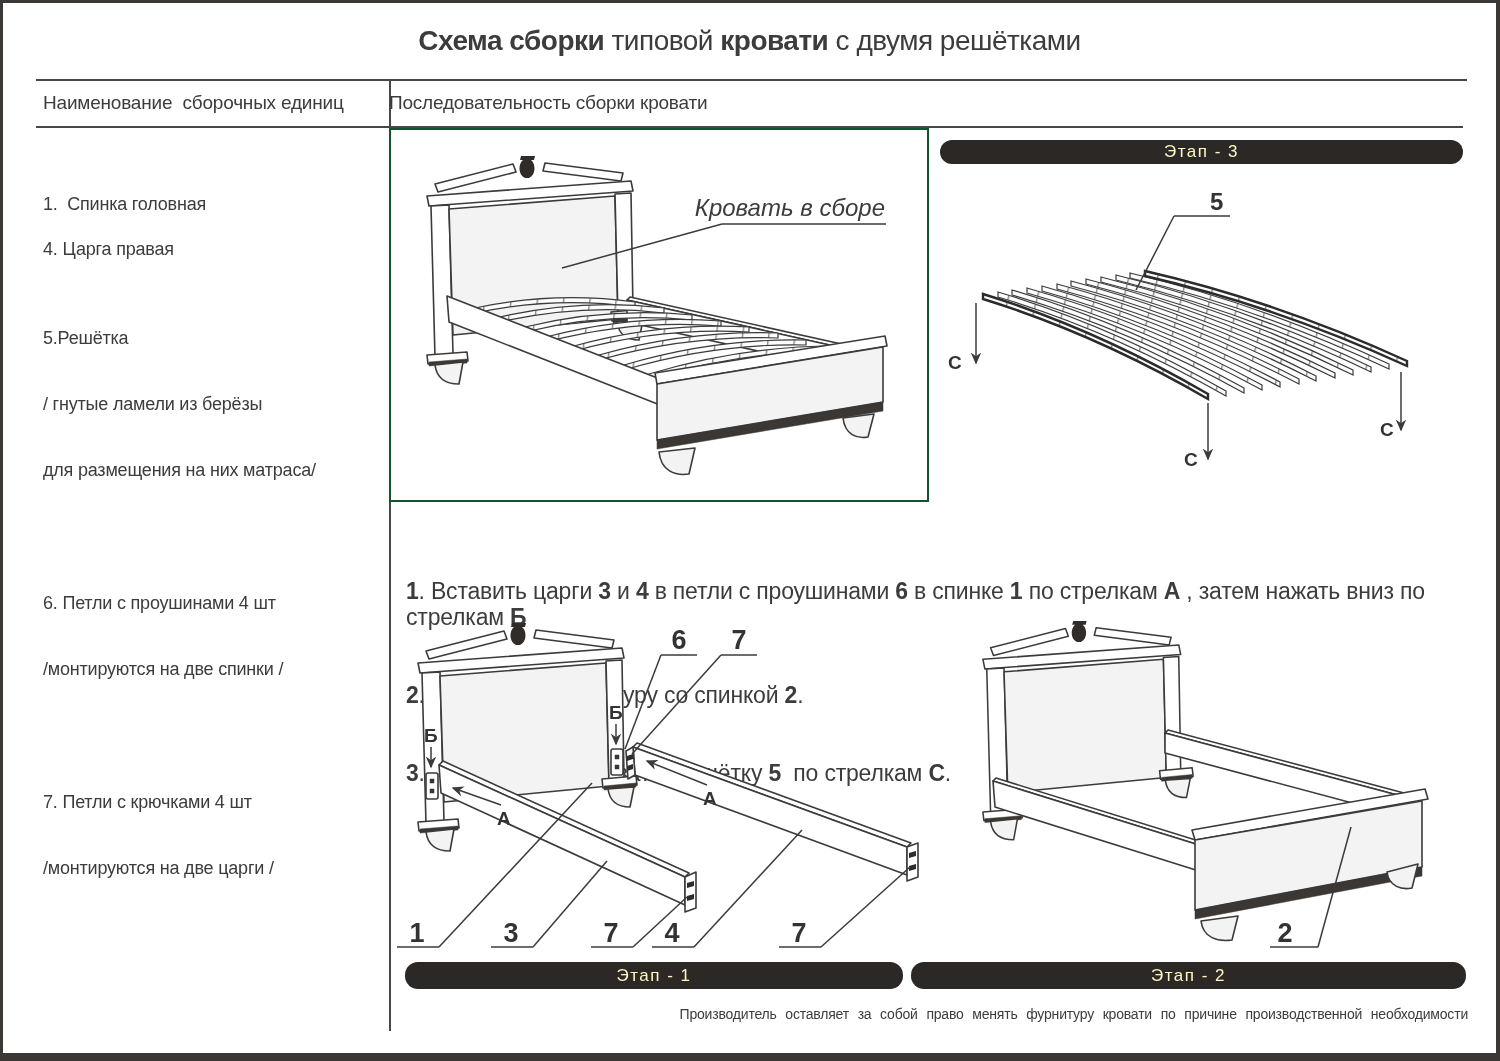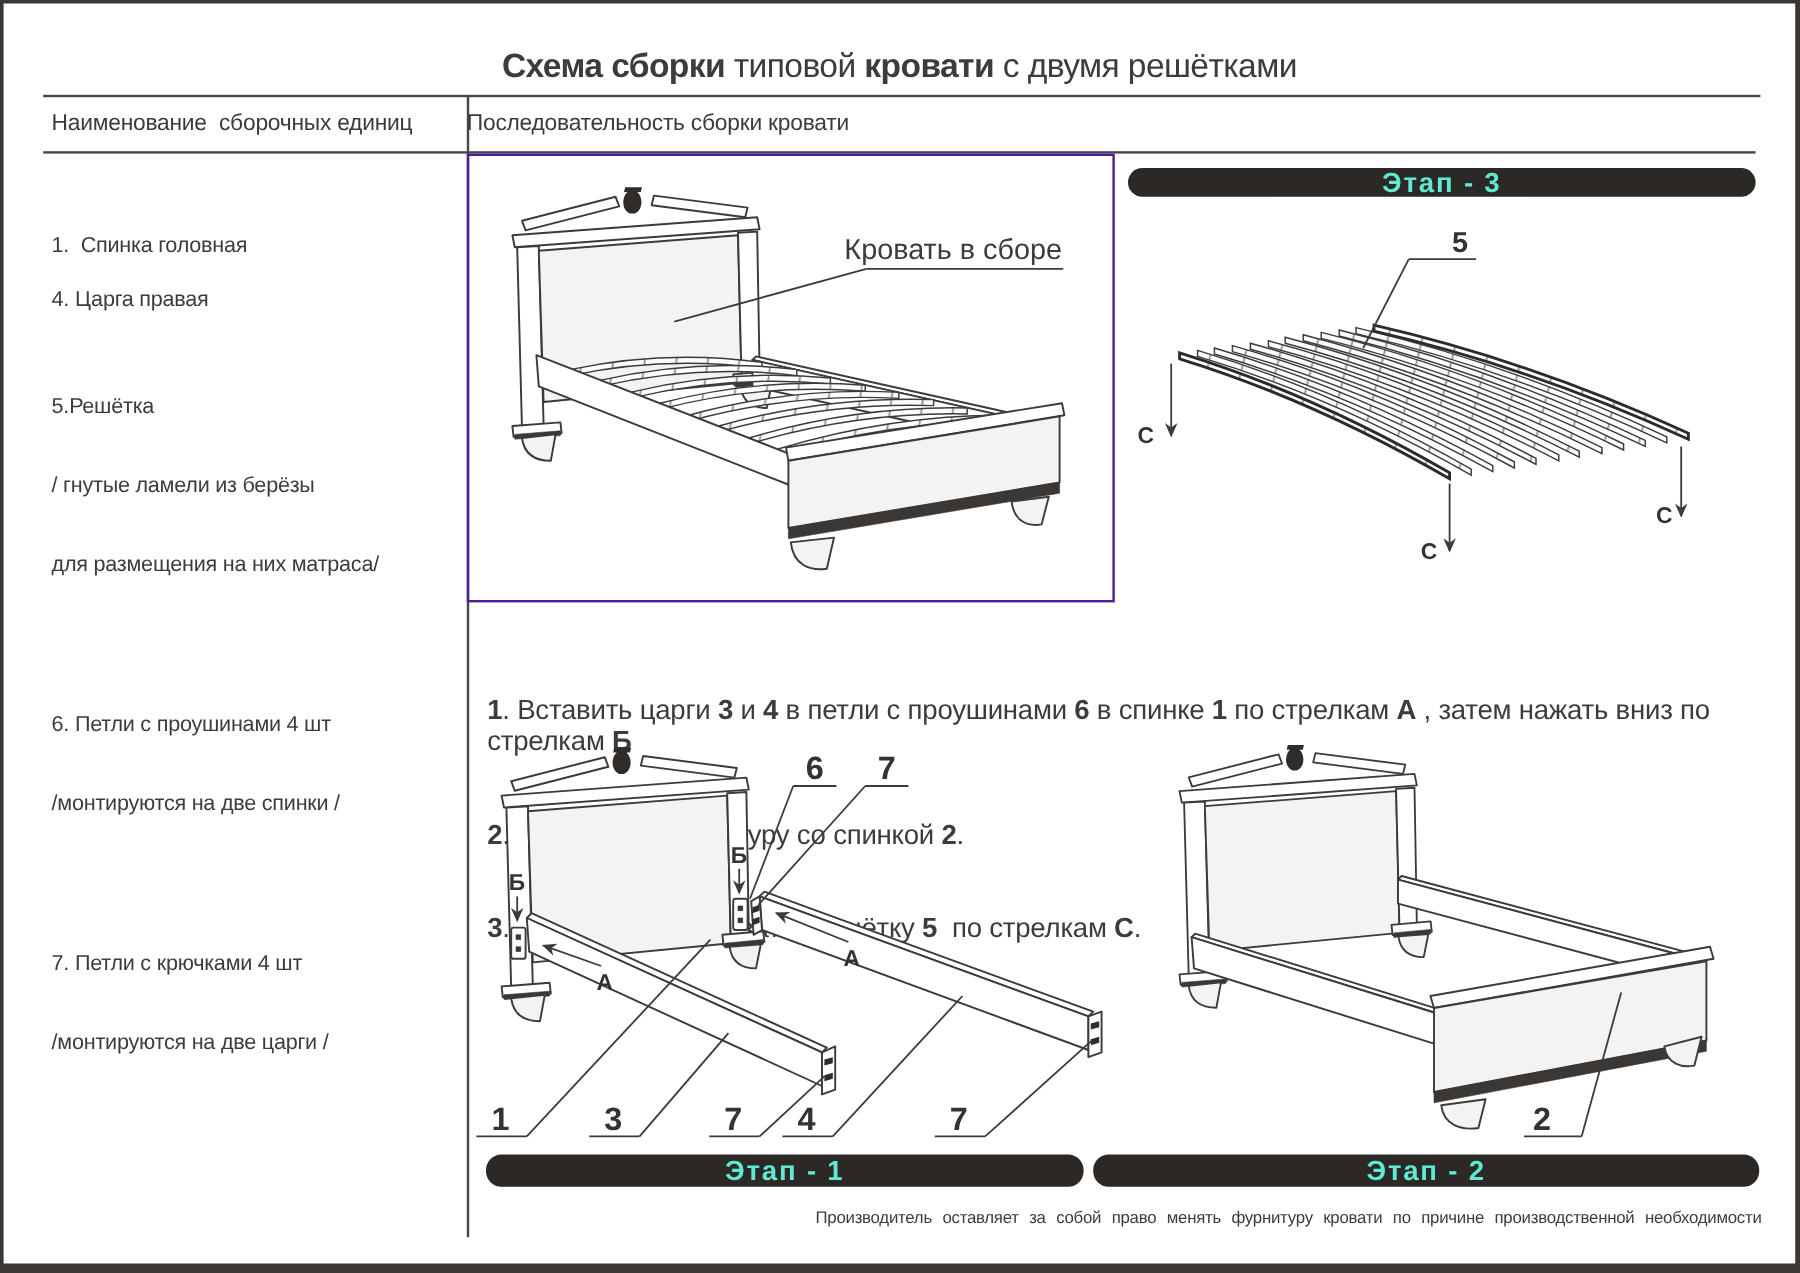--- a/index.html
+++ b/index.html
@@ -3,29 +3,29 @@
 <meta charset="utf-8">
 <style>
   html,body{margin:0;padding:0;background:#888;}
   .page{
     position:relative;width:1500px;height:1061px;background:#fff;
     font-family:"Liberation Sans",sans-serif;color:#3c3c3c;
     border-top:3px solid #3a3734;border-left:3px solid #3a3734;
     border-right:4px solid #3a3734;border-bottom:8px solid #3a3734;
     box-sizing:border-box;overflow:hidden;letter-spacing:-0.2px;
   }
-  .title{position:absolute;top:36px;left:0;width:100%;text-align:center;font-size:28px;letter-spacing:-0.5px;}
+  .title{position:absolute;top:22px;left:0;width:100%;text-align:center;font-size:28px;letter-spacing:-0.5px;}
   .title .b{font-weight:bold;}
   .hline,.vline{position:absolute;background:#474747;}
   .header-left{position:absolute;left:40px;top:89px;font-size:19px;white-space:pre-wrap;}
   .header-right{position:absolute;left:386px;top:89px;width:1074px;padding-right:80px;box-sizing:border-box;text-align:left;font-size:19px;}
   .parts{position:absolute;left:40px;top:190px;width:345px;font-size:18px;}
   .part{line-height:22px;margin-bottom:23px;white-space:pre-wrap;}
-  .picture-box{position:absolute;left:386px;top:125px;width:540px;height:374px;border:2px solid #4c1d95;box-sizing:border-box;}
-  .banner{position:absolute;background:#2b2826;border-radius:13px;color:#5eead4;display:flex;align-items:center;justify-content:center;font-size:23px;font-weight:bold;letter-spacing:1.5px;}
+  .picture-box{position:absolute;left:386px;top:125px;width:540px;height:374px;border:2px solid #14532d;box-sizing:border-box;font-style:italic;}
+  .banner{position:absolute;background:#2b2826;border-radius:13px;color:#fef9c3;display:flex;align-items:center;justify-content:center;font-size:17px;font-weight:normal;letter-spacing:1.5px;}
   .banner.b3{left:937px;top:137px;width:523px;height:24px;}
   .banner.b1{left:402px;top:959px;width:498px;height:27px;}
   .banner.b2{left:908px;top:959px;width:555px;height:27px;}
   .stage-svg{position:absolute;}
   .instructions{position:absolute;left:403px;top:523px;width:1065px;font-size:23px;line-height:26px;white-space:pre-wrap;}
   .instructions b{font-weight:bold;}
   .footer-note{position:absolute;left:403px;top:1003px;width:1062px;font-size:14px;word-spacing:5px;text-align:right;}
   
   svg .ln{fill:#fff;stroke:#3b3b3b;stroke-width:1.6;stroke-linejoin:round;}
   svg .fl{fill:#f3f3f3;stroke:#3b3b3b;stroke-width:1.6;stroke-linejoin:round;}

